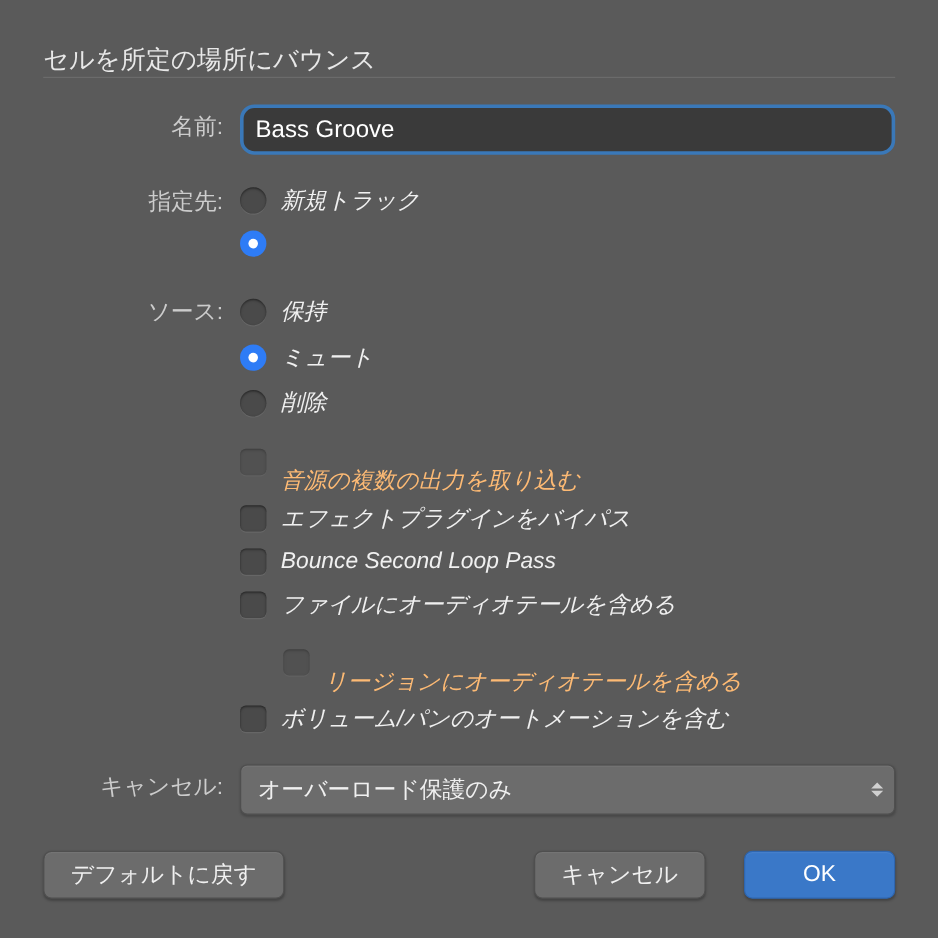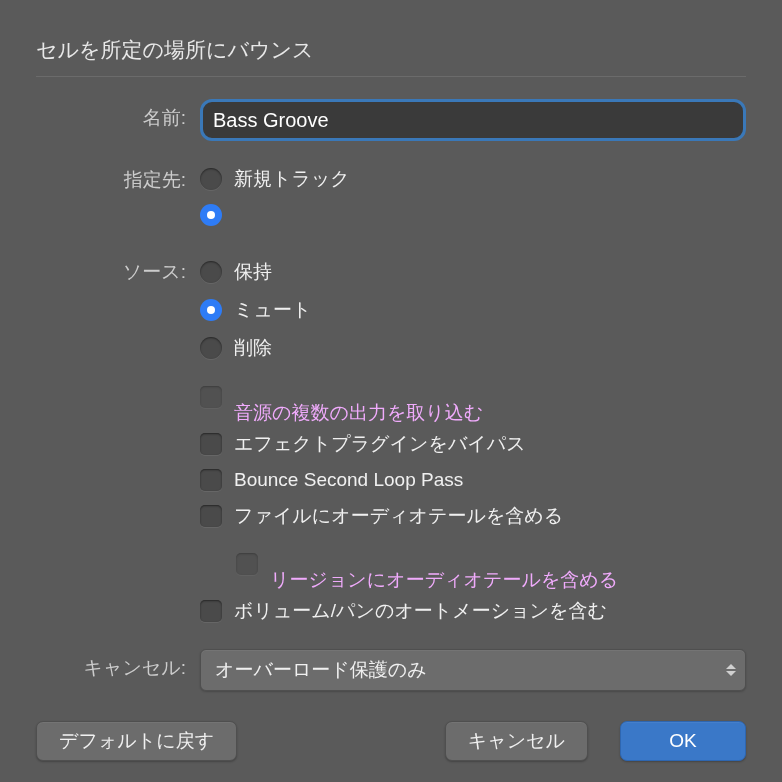--- a/index.html
+++ b/index.html
@@ -8,21 +8,21 @@
     background: #5a5a5a;
     font-family: -apple-system, "Helvetica Neue", Arial, sans-serif;
     color: #e8e8e8;
     font-size: 19px;
     padding: 36px 36px 0 36px;
   }
   .title {
     color: #e8e8e8;
     font-size: 21px;
     font-weight: 500;
-    padding-bottom: 12px;
+    padding-bottom: 0;
     border-bottom: 1px solid #6b6b6b;
     margin-bottom: 22px;
   }
   .row {
     display: flex;
     align-items: flex-start;
     margin-bottom: 20px;
   }
   .label-col {
     width: 164px;
@@ -42,20 +42,21 @@
     color: #fff;
     font-size: 20px;
     padding: 0 10px;
     outline: none;
   }
   .radio-line, .check-line {
     display: flex;
     align-items: center;
     min-height: 36px;
     gap: 12px;
+    font-style: italic;
   }
   .check-line.indented { padding-left: 36px; }
   .radio {
     width: 22px; height: 22px;
     border-radius: 50%;
     background: #4a4a4a;
     box-shadow: inset 0 1px 2px rgba(0,0,0,0.5), 0 1px 0 rgba(255,255,255,0.08);
     flex-shrink: 0;
     position: relative;
   }
@@ -73,21 +74,21 @@
   }
   .check {
     width: 22px; height: 22px;
     border-radius: 5px;
     background: #4a4a4a;
     box-shadow: inset 0 1px 2px rgba(0,0,0,0.5), 0 1px 0 rgba(255,255,255,0.08);
     flex-shrink: 0;
   }
   .check.disabled { opacity: 0.55; }
   .opt-label { color: #f0f0f0; }
-  .opt-label.disabled { color: #f0abfc; margin-top: 33px; }
+  .opt-label.disabled { color: #fdba74; margin-top: 33px; }
   .select-wrap {
     position: relative;
     width: 100%;
   }
   .select {
     width: 100%;
     height: 42px;
     background: #6c6c6c;
     border: 1px solid #4f4f4f;
     border-radius: 6px;

